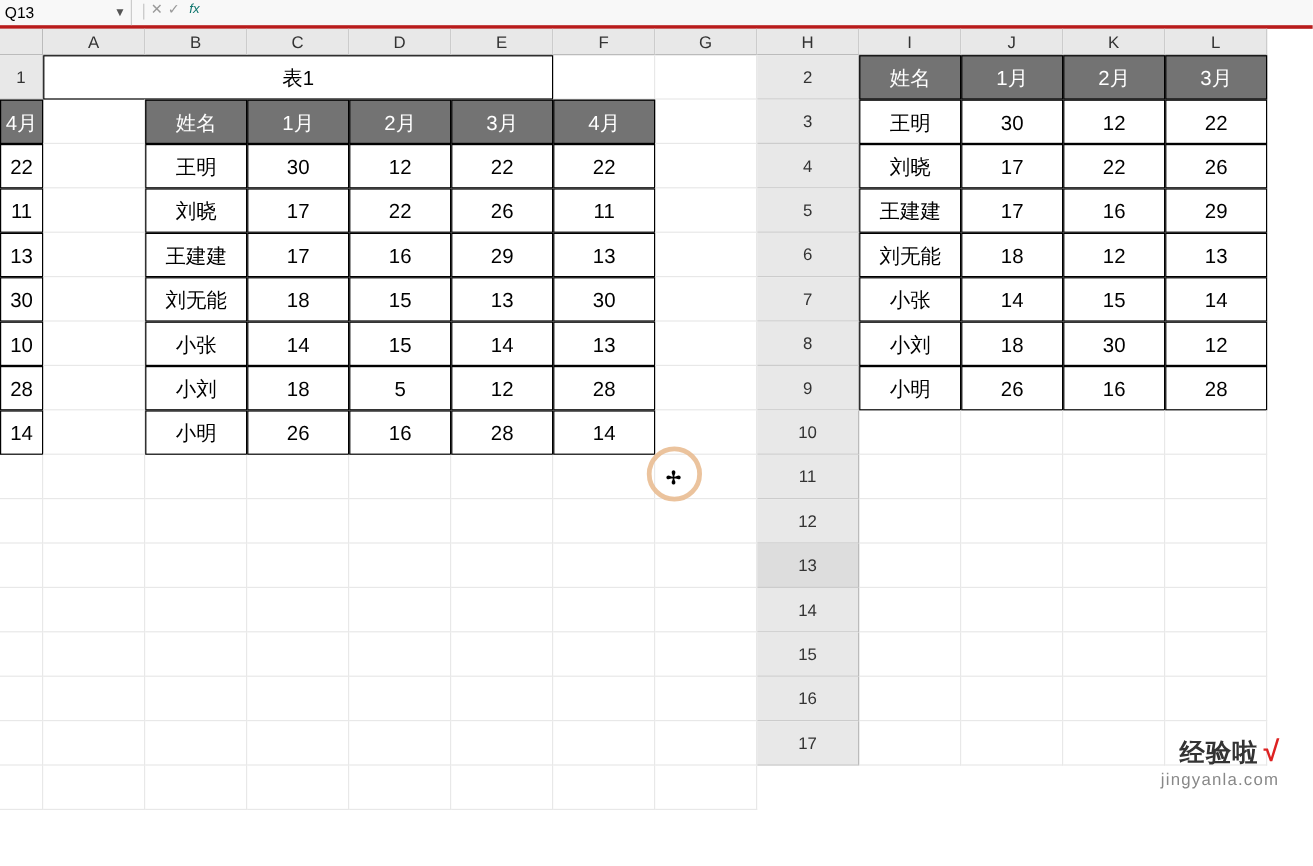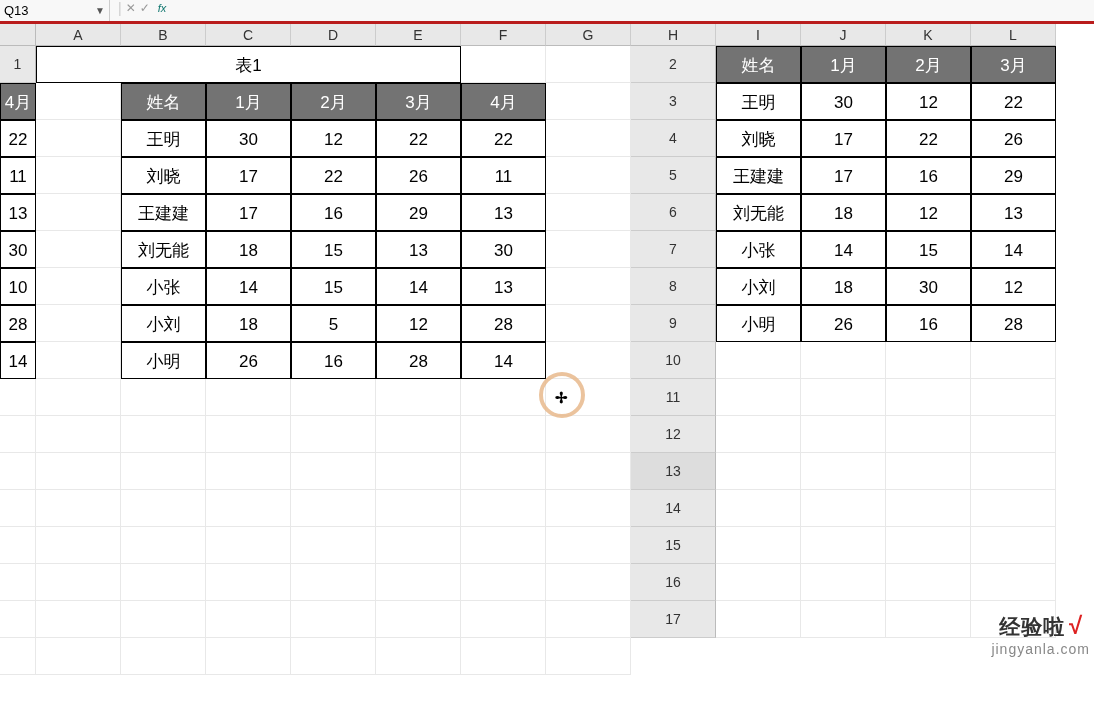--- a/index.html
+++ b/index.html
@@ -23,21 +23,21 @@
     
     .title-cell { border: 1px solid #000; font-size: 17px; }
     .hdr-cell { background: #737373; color: #fff; border: 1px solid #000; font-size: 17px; }
     .data-cell { border: 1px solid #000; font-size: 17px; }
     
     .merged-title { grid-column: span 5; }
     
     .cursor-circle { position: absolute; width: 46px; height: 46px; border: 4px solid #E8B88C; border-radius: 50%; left: 539px; top: 372px; pointer-events: none; opacity: 0.85; }
     .cursor-plus { position: absolute; left: 555px; top: 389px; font-size: 15px; color: #000; pointer-events: none; font-weight: bold; }
     
-    .watermark { position: absolute; right: 4px; bottom: 18px; text-align: center; }
+    .watermark { position: absolute; right: 28px; bottom: 18px; text-align: right; }
     .wm-line1 { font-size: 21px; font-weight: bold; color: #333; letter-spacing: 1px; }
     .wm-check { color: #d22; font-size: 24px; font-weight: bold; }
     .wm-line2 { font-size: 14px; color: #888; letter-spacing: 1px; }
   </style>
 </head>
 <body>
 
 <div class="name-box-row">
   <div class="name-box">
     <input value="Q13" style="">

